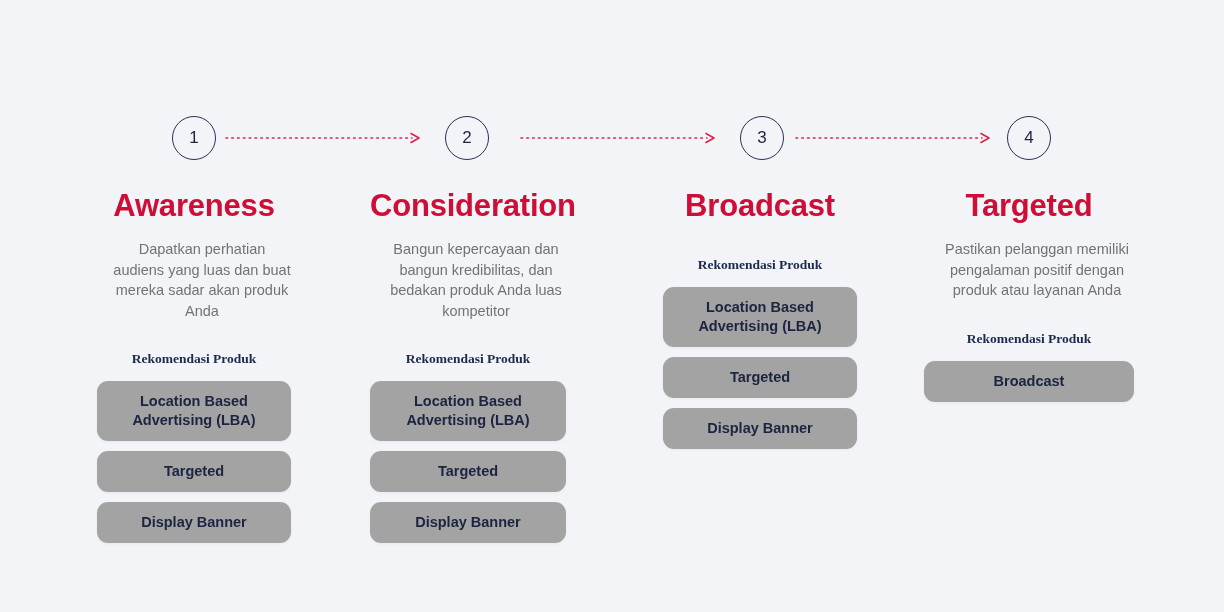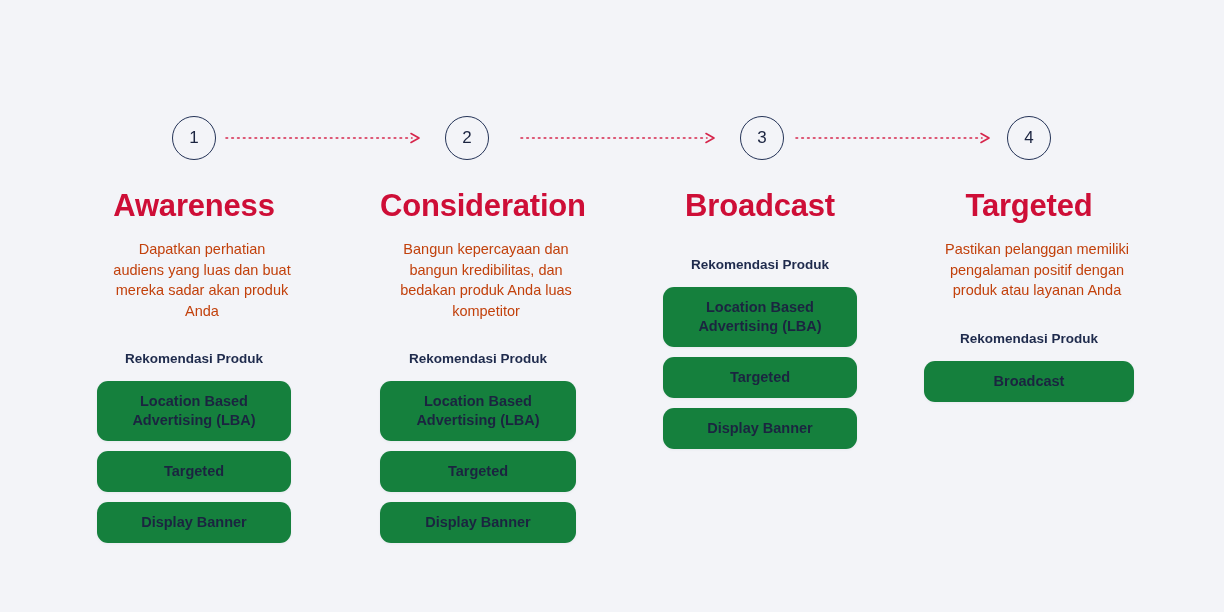--- a/index.html
+++ b/index.html
@@ -66,61 +66,62 @@
     top: 0;
     left: 0;
     width: 1224px;
     height: 549px;
   }
   .col {
     position: absolute;
     top: 185px;
   }
   .col.col1 { left: 97px;  width: 194px; }
-  .col.col2 { left: 380px; width: 196px; }
+  .col.col2 { left: 370px; width: 196px; }
   .col.col3 { left: 663px; width: 194px; }
   .col.col4 { left: 924px; width: 210px; }
 
   .col-title {
     margin: 0;
     text-align: center;
     font-size: 31px;
     line-height: 42px;
     font-weight: 700;
     color: #ce0e37;
     letter-spacing: -0.2px;
     white-space: nowrap;
   }
 
   .col-desc {
     margin: 12px 0 0 16px;
     text-align: center;
     font-size: 14.5px;
     line-height: 20.5px;
     font-weight: 400;
-    color: #c2410c;
+    color: #737373;
   }
 
   .rec-label {
     margin: 29px 0 0 0;
     text-align: center;
     font-size: 13.5px;
     line-height: 18px;
     font-weight: 600;
     color: #1e2a4c;
+    font-family: Liberation Serif, serif;
   }
 
   .card-list {
     margin-top: 13px;
     display: flex;
     flex-direction: column;
     gap: 10px;
   }
   .product-card {
-    background: #15803d;
+    background: #a3a3a3;
     border-radius: 11px;
     box-shadow: 0 1px 3px rgba(30, 40, 80, 0.05);
     display: flex;
     align-items: center;
     justify-content: center;
     text-align: center;
     font-size: 14.5px;
     line-height: 19px;
     font-weight: 700;
     color: #1b2440;

